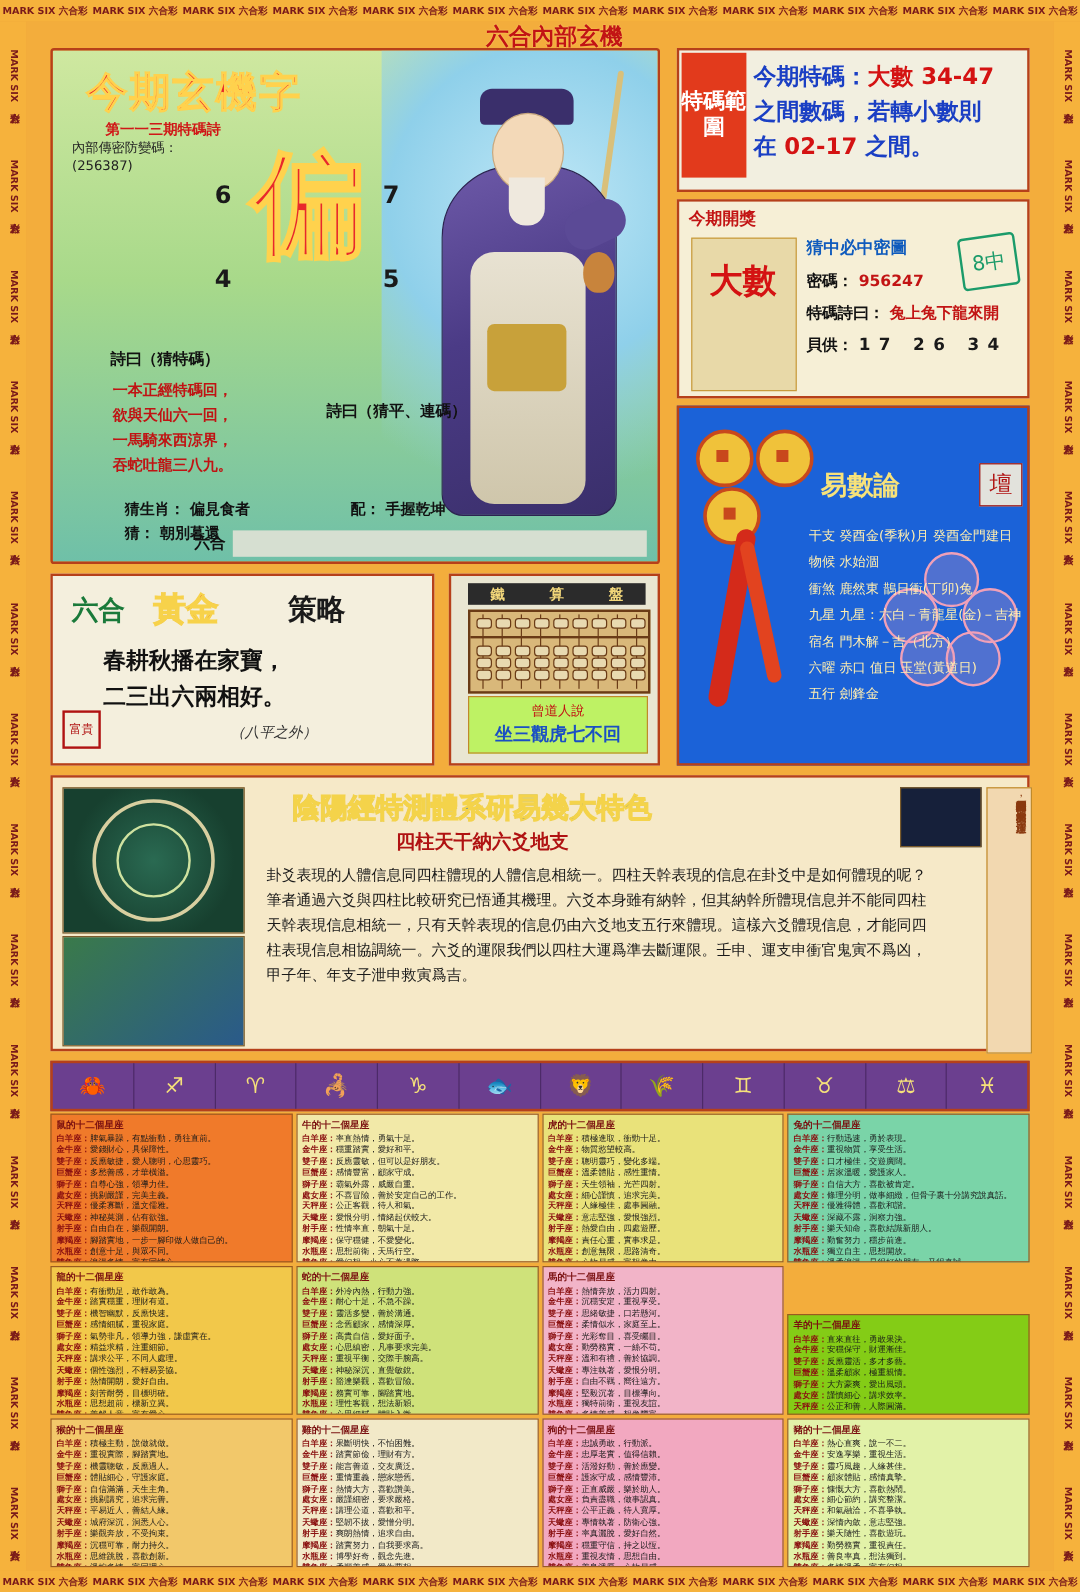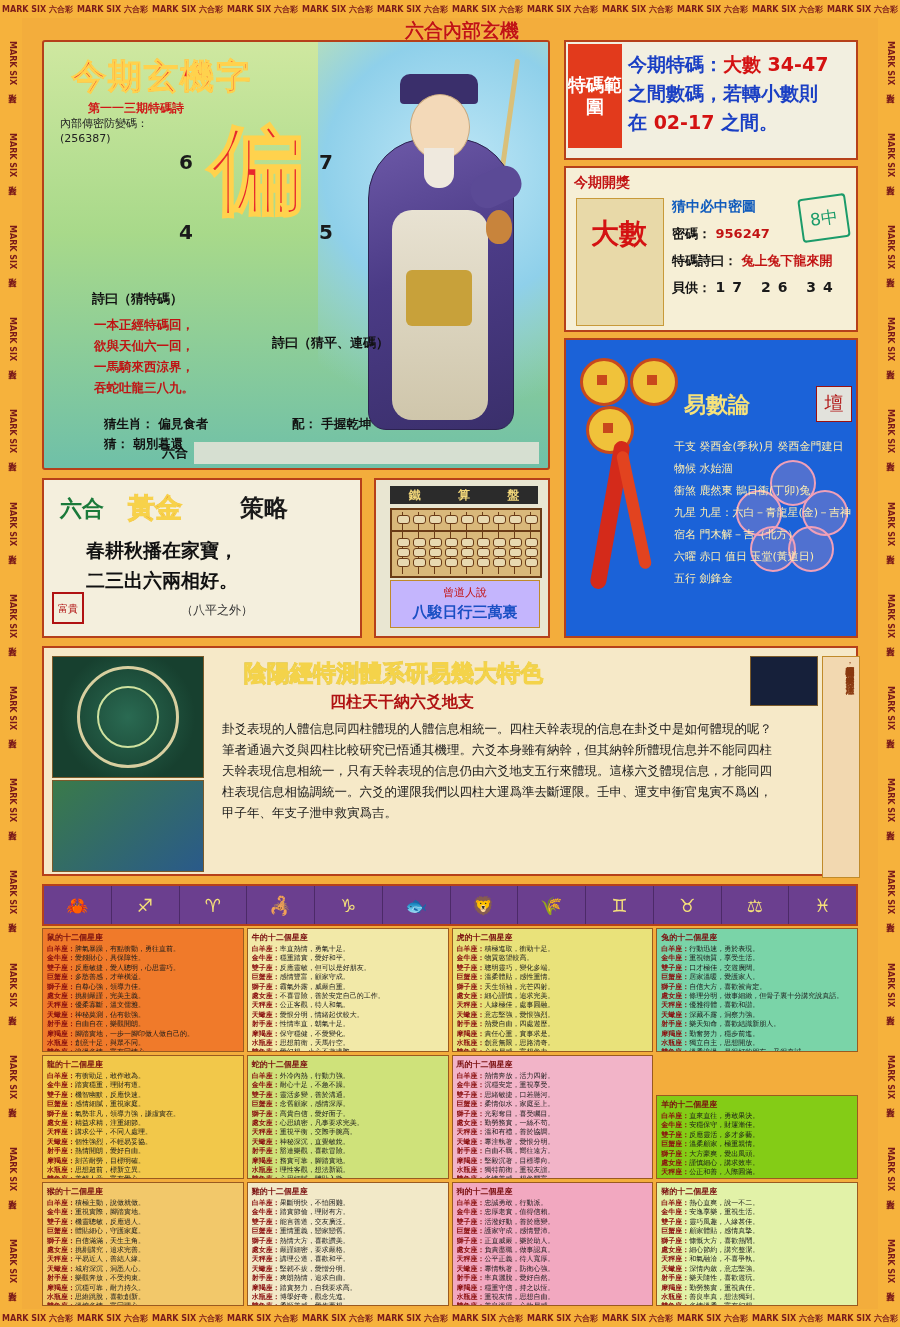--- a/index.html
+++ b/index.html
@@ -108,33 +108,33 @@
   .plum{position:absolute;right:10px;top:120px;width:110px;height:120px;}
   .petal{position:absolute;width:42px;height:42px;border-radius:50%;border:2px solid #f0a0b8;background:rgba(240,160,184,.25);}
 
   
   .p-gold{left:20px;top:460px;width:320px;height:160px;background:#f4efdd;border:2px solid #b6401a;}
   .gold-t1{position:absolute;left:16px;top:14px;font-size:22px;font-weight:bold;color:#1a7a3a;}
   .gold-t2{position:absolute;left:84px;top:10px;font-size:27px;font-weight:bold;color:#d41212;-webkit-text-stroke:1px #f7d24a;}
   .gold-t3{position:absolute;left:196px;top:12px;font-size:24px;font-weight:bold;color:#1a1a1a;}
   .gold-l1{position:absolute;left:42px;top:58px;font-size:19px;color:#111;font-weight:bold;}
   .gold-l2{position:absolute;left:42px;top:88px;font-size:19px;color:#111;font-weight:bold;}
-  .gold-l3{position:absolute;left:137px;top:122px;font-size:12px;color:#333;}
+  .gold-l3{position:absolute;left:148px;top:122px;font-size:12px;color:#333;font-style:italic;}
   .gold-seal{position:absolute;left:8px;top:112px;width:28px;height:28px;border:2px solid #b01212;color:#b01212;
       font-size:10px;display:flex;align-items:center;justify-content:center;line-height:11px;text-align:center;}
 
   
   .p-abacus{left:352px;top:460px;width:176px;height:160px;background:#e9e6d2;border:2px solid #b6401a;}
   .ab-hdr{position:absolute;left:14px;top:6px;width:148px;height:18px;background:#2b2b2b;color:#f2d77a;
       font-size:12px;display:flex;align-items:center;justify-content:space-around;font-weight:bold;}
   .ab-frame{position:absolute;left:14px;top:28px;width:148px;height:66px;background:#d9b87a;border:2px solid #6a3b16;}
   .ab-rod{position:absolute;top:2px;width:1px;height:62px;background:#6a3b16;}
   .ab-bead{position:absolute;width:11px;height:7px;background:#e8d9b0;border:1px solid #6a3b16;border-radius:3px;}
   .ab-bar{position:absolute;left:0;top:20px;width:148px;height:2px;background:#6a3b16;}
-  .ab-box{position:absolute;left:14px;top:100px;width:148px;height:46px;background:#c4b5fd;border:1px solid #c08a2a;}
+  .ab-box{position:absolute;left:14px;top:100px;width:148px;height:46px;background:#bef264;border:1px solid #c08a2a;}
   .ab-box .s1{position:absolute;left:0;top:4px;width:148px;text-align:center;font-size:11px;color:#c21414;}
   .ab-box .s2{position:absolute;left:0;top:22px;width:148px;text-align:center;font-size:15px;color:#1a4fc4;font-weight:bold;}
 
   
   .p-article{left:20px;top:628px;width:816px;height:230px;background:#f6e9c8;border:2px solid #b6401a;}
   .art-title{position:absolute;left:200px;top:10px;font-size:23px;font-weight:bold;color:#1a63c8;
       -webkit-text-stroke:1px #f4d34a;}
   .art-sub{position:absolute;left:286px;top:44px;font-size:16px;font-weight:bold;color:#b01212;}
   .art-body{position:absolute;left:178px;top:70px;width:560px;font-size:12.5px;line-height:21px;color:#1a1a1a;}
   .art-compass{position:absolute;left:8px;top:8px;width:150px;height:120px;border:1px solid #7a5a2a;
@@ -395,21 +395,21 @@
       <div class="ab-bead" style="left:37px;top:48px"></div>
         <div class="ab-bead" style="left:53px;top:48px"></div>
       <div class="ab-bead" style="left:69px;top:48px"></div>
         <div class="ab-bead" style="left:85px;top:48px"></div>
       <div class="ab-bead" style="left:101px;top:48px"></div>
         <div class="ab-bead" style="left:117px;top:48px"></div>
       <div class="ab-bead" style="left:133px;top:48px"></div>
     </div>
     <div class="ab-box">
       <div class="s1">曾道人說</div>
-      <div class="s2">八駿日行三萬裏</div>
+      <div class="s2">坐三觀虎七不回</div>
     </div>
   </div>
 
   <div class="panel p-article">
     <div class="art-compass">
       <div class="ring"></div>
         <div class="ring2"></div>
     </div>
     <div class="art-map"></div>
     <div class="art-thumb"></div>

